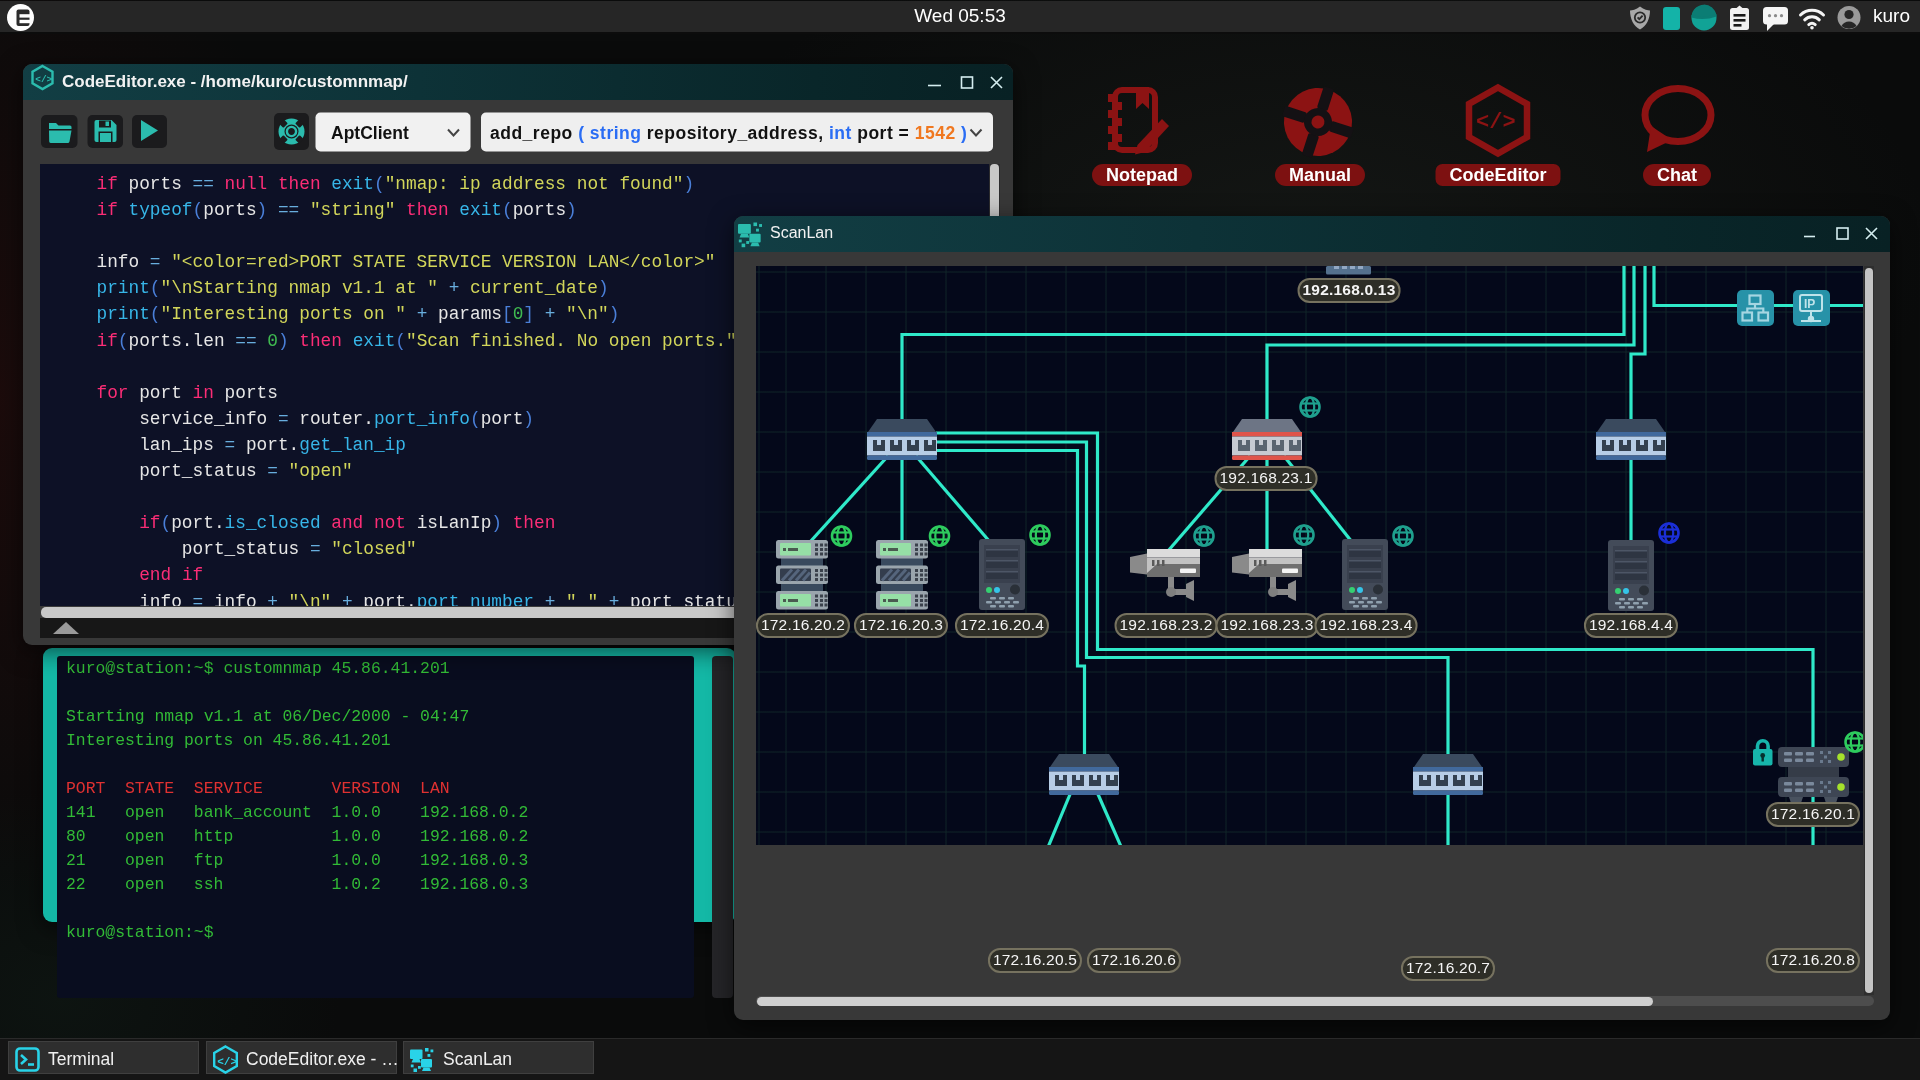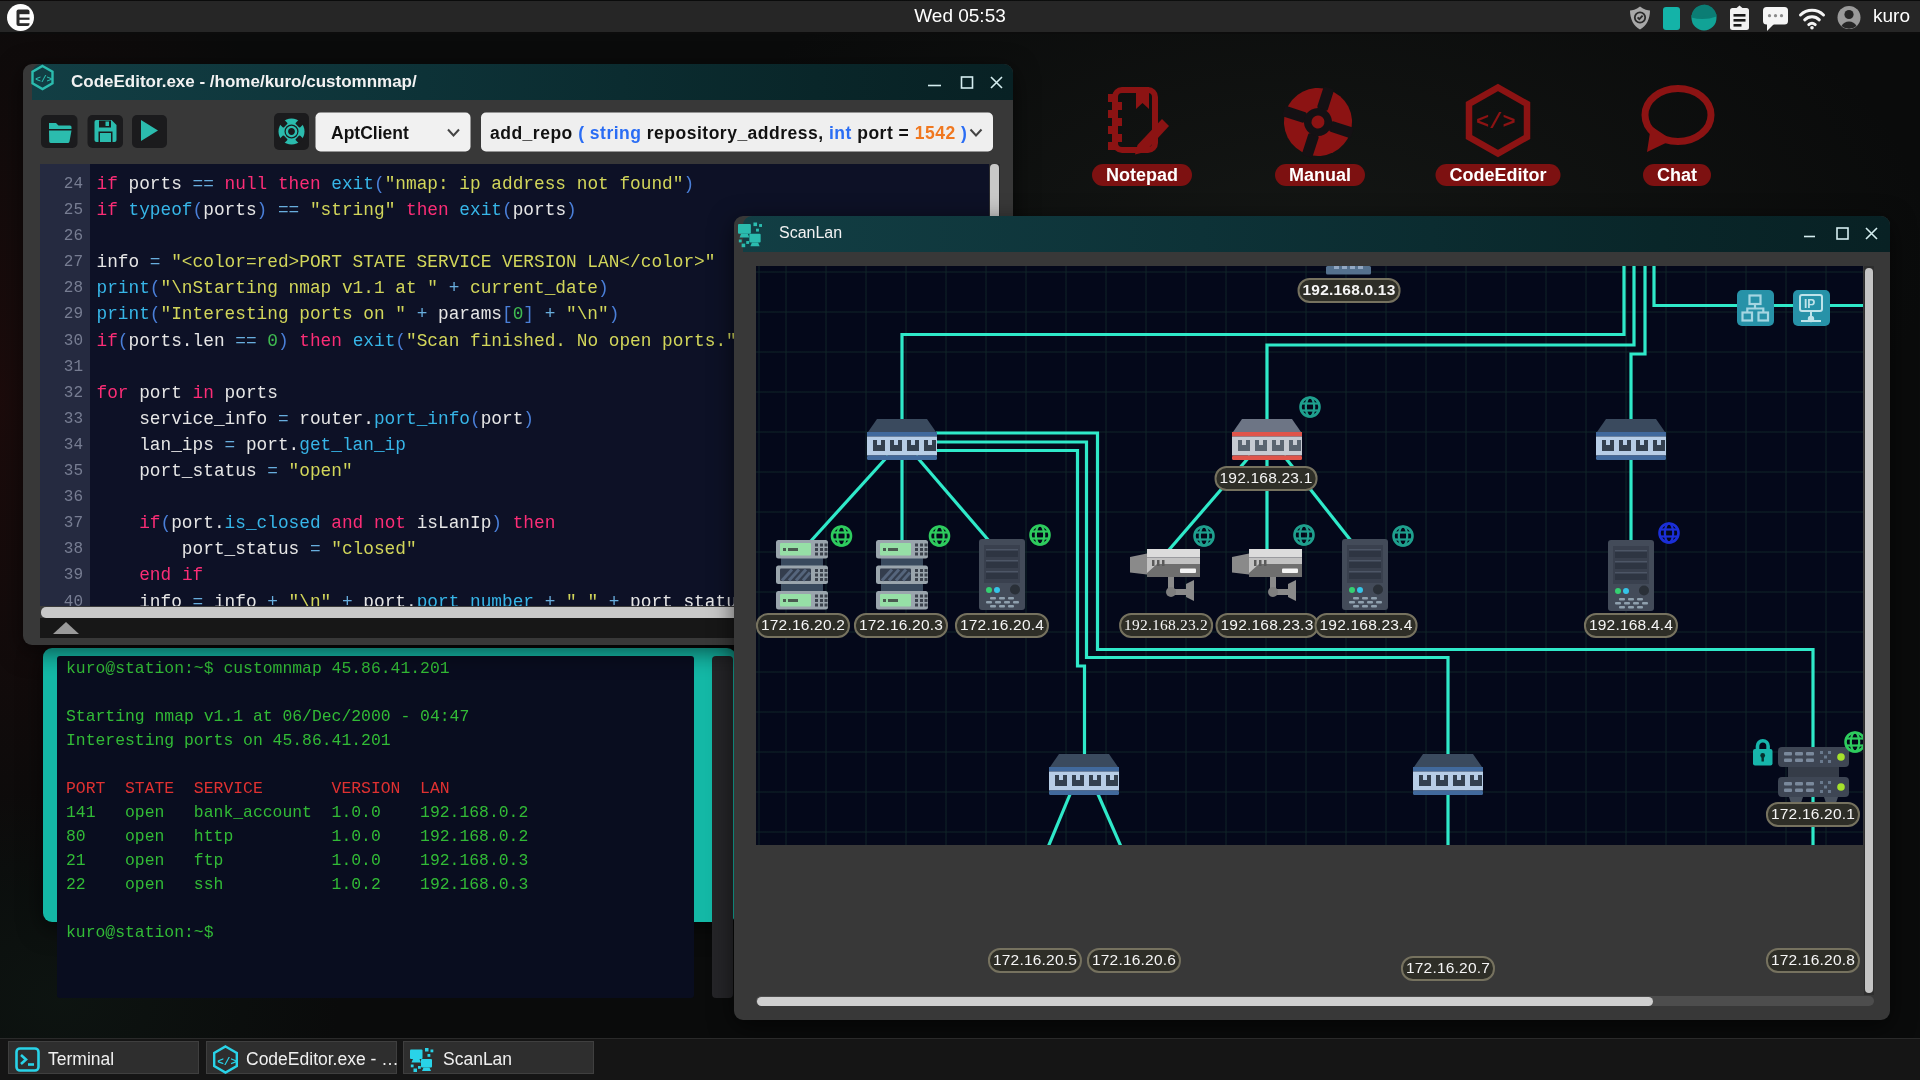--- a/index.html
+++ b/index.html
@@ -14,21 +14,21 @@
   .abs { position:absolute; }
   
   #topbar { position:absolute; left:0; top:1px; width:1920px; height:33px; background:#262626; border-bottom:2px solid #0c0c0c; }
   #clock { position:absolute; left:0; top:5px; width:1920px; text-align:center; color:#fff; font-size:19px; font-weight:500; }
   #kuro { position:absolute; right:10px; top:5px; color:#fff; font-size:19px; }
   
   .dlabel { position:absolute; top:164px; height:22px; line-height:22px; padding:0 14px; border-radius:11px;
     background:#7d1111; color:#fff; font-size:18px; font-weight:700; transform:translateX(-50%); }
   
   .win { position:absolute; background:#383838; border-radius:9px; box-shadow:0 6px 24px rgba(0,0,0,0.6); }
-  .tbar { position:absolute; left:9px; top:0; right:0; height:36px; border-radius:9px 9px 0 0;
+  .tbar { position:absolute; left:0; top:0; right:0; height:36px; border-radius:9px 9px 0 0;
     background:linear-gradient(90deg,#123e44 0%, #0d3237 40%, #092629 80%, #082124 100%); }
   .tbar .ttl { position:absolute; top:8px; color:#f2f2f2; font-size:17px; }
   
   #term { left:43px; top:648px; width:693px; height:274px; background:#14b8a6; }
   #termc { position:absolute; left:14px; top:8px; width:637px; height:342px; background:#090d1f; border-radius:3px; }
   #termtxt { position:absolute; left:9px; top:1px; font-family:"Liberation Mono",monospace; font-size:16.4px; line-height:24px; color:#32bb36; white-space:pre; }
   #termtxt .r { color:#e03131; }
   #termtrack { position:absolute; left:669px; top:8px; width:21px; height:342px; background:#252528; border-radius:4px; }
   
   #ce { left:23px; top:64px; width:990px; height:581px; background:#383838; }
@@ -147,21 +147,21 @@
     <text x="-22" y="8" font-family="Liberation Mono" font-size="22" font-weight="700" fill="#8c1313">&lt;/&gt;</text>
   </g>
 
   <g transform="translate(598,38)">
     <ellipse cx="0" cy="-3" rx="33" ry="26.5" fill="none" stroke="#8c1313" stroke-width="7"></ellipse>
     <polygon points="-27,8 -31,34 -6,22" fill="#8c1313"></polygon>
   </g>
 </svg>
 <div class="dlabel" style="left:1142px;">Notepad</div>
 <div class="dlabel" style="left:1320px;">Manual</div>
-<div class="dlabel" style="left:1498px;">CodeEditor</div>
+<div class="dlabel" style="left:1498px;border-radius:7px;">CodeEditor</div>
 <div class="dlabel" style="left:1677px;">Chat</div>
 
 <div id="term" class="win">
   <div id="termc">
     <div id="termtxt">kuro@station:~$ customnmap 45.86.41.201
 
 Starting nmap v1.1 at 06/Dec/2000 - 04:47
 Interesting ports on 45.86.41.201
 
 <span class="r">PORT  STATE  SERVICE       VERSION  LAN</span>
@@ -245,39 +245,20 @@
 
   <div class="abs" style="left:966px;top:100px;width:11px;height:442px;background:#2c2c2e;"></div>
   <div class="abs" style="left:967px;top:100px;width:9px;height:295px;background:#c8c8c8;border-radius:4px;"></div>
   <div class="abs" style="left:17px;top:542px;width:949px;height:12px;background:#3a3a3a;"></div>
   <div class="abs" style="left:18px;top:542.5px;width:946px;height:11px;background:#c8c8c8;border-radius:5px;"></div>
   <div class="abs" style="left:17px;top:554px;width:960px;height:20px;background:#171717;"></div>
   <svg class="abs" style="left:30px;top:558px;" width="30" height="14">
       <polygon points="13,0 26,12 0,12" fill="#9a9a9a"></polygon>
     </svg>
   <div id="cecode">
-    <div id="cegut">
-        <div id="cenums">24
-25
-26
-27
-28
-29
-30
-31
-32
-33
-34
-35
-36
-37
-38
-39
-40</div>
-      </div>
     <div id="cetxt"><span class="k">if</span> ports <span class="o">==</span> <span class="k">null</span> <span class="k">then</span> <span class="f">exit</span><span class="p">(</span><span class="s">"nmap: ip address not found"</span><span class="p">)</span>
 <span class="k">if</span> <span class="f">typeof</span><span class="p">(</span>ports<span class="p">)</span> <span class="o">==</span> <span class="s">"string"</span> <span class="k">then</span> <span class="f">exit</span><span class="p">(</span>ports<span class="p">)</span>
 
 info <span class="o">=</span> <span class="s">"&lt;color=red&gt;PORT STATE SERVICE VERSION LAN&lt;/color&gt;"</span>
 <span class="f">print</span><span class="p">(</span><span class="s">"\nStarting nmap v1.1 at "</span> <span class="o">+</span> <span class="s">current_date</span><span class="p">)</span>
 <span class="f">print</span><span class="p">(</span><span class="s">"Interesting ports on "</span> <span class="o">+</span> params<span class="p">[</span><span class="n">0</span><span class="p">]</span> <span class="o">+</span> <span class="s">"\n"</span><span class="p">)</span>
 <span class="k">if</span><span class="p">(</span>ports.len <span class="o">==</span> <span class="n">0</span><span class="p">)</span> <span class="k">then</span> <span class="f">exit</span><span class="p">(</span><span class="s">"Scan finished. No open ports."</span><span class="p">)</span>
 
 <span class="k">for</span> port <span class="k">in</span> ports
     service_info <span class="o">=</span> router.<span class="f">port_info</span><span class="p">(</span>port<span class="p">)</span>
@@ -552,21 +533,21 @@
         <text x="1804" y="308" font-family="Liberation Sans" font-size="12" font-weight="700" fill="#bfe3ea">IP</text>
       </g>
     </svg>
   </div>
 
   <div class="iplbl" style="left:615px;top:62px;font-weight:bold;">192.168.0.13</div>
   <div class="iplbl" style="left:532px;top:250px;">192.168.23.1</div>
   <div class="iplbl" style="left:69px;top:397px;">172.16.20.2</div>
   <div class="iplbl" style="left:167px;top:397px;">172.16.20.3</div>
   <div class="iplbl" style="left:268px;top:397px;">172.16.20.4</div>
-  <div class="iplbl" style="left:432px;top:397px;font-family:Liberation Serif, serif;">192.168.23.2</div>
+  <div class="iplbl" style="left:432px;top:397px;">192.168.23.2</div>
   <div class="iplbl" style="left:533px;top:397px;">192.168.23.3</div>
   <div class="iplbl" style="left:632px;top:397px;">192.168.23.4</div>
   <div class="iplbl" style="left:897px;top:397px;">192.168.4.4</div>
   <div class="iplbl" style="left:1079px;top:586px;">172.16.20.1</div>
   <div class="iplbl" style="left:301px;top:732px;">172.16.20.5</div>
   <div class="iplbl" style="left:400px;top:732px;">172.16.20.6</div>
   <div class="iplbl" style="left:714px;top:732px;margin-top:8px;">172.16.20.7</div>
   <div class="iplbl" style="left:1079px;top:732px;">172.16.20.8</div>
 
   <div class="abs" style="left:1129.5px;top:50px;width:10px;height:729px;background:#2e2e2e;"></div>

